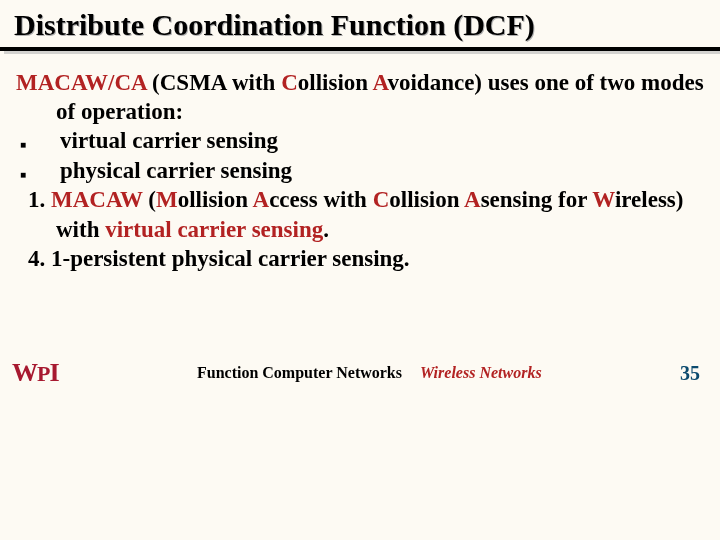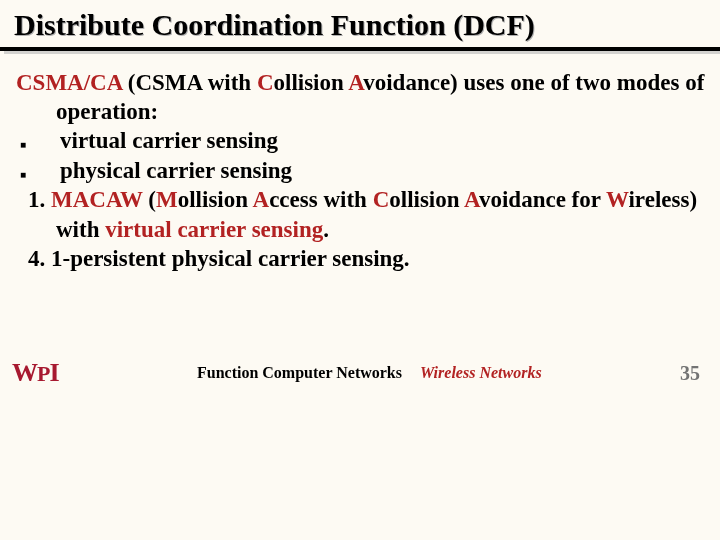--- a/index.html
+++ b/index.html
@@ -73,52 +73,52 @@
   .logo .p { font-size: 22px; }
   .footer-center {
     flex: 1;
     text-align: center;
     font-size: 16px;
     font-weight: bold;
     color: #000;
   }
   .footer-center .wn { color: #b22222; margin-left: 14px; font-style: italic; }
   .pagenum {
-    color: #737373;
+    color: #0c4a6e;
     font-weight: bold;
     font-size: 20px;
   }
 </style>
 </head>
 <body>
 
 <div class="slide">
 
   <div class="title">Distribute Coordination Function (DCF)</div>
   <div class="title-rule"></div>
   <div class="shadow-rule"></div>
 
   <div class="content">
 
     <div class="indent1">
-      <span class="red">CSMA/CA</span><span> (CSMA with </span><span class="red">C</span><span>ollision </span><span class="red">A</span><span>voidance) uses one of two modes of operation:</span>
+      <span class="red">MACAW/CA</span><span> (CSMA with </span><span class="red">C</span><span>ollision </span><span class="red">A</span><span>voidance) uses one of two modes of operation:</span>
     </div>
 
     <div class="bullet-row">
       <span class="blt">■</span>
       <span class="blt-txt">virtual carrier sensing</span>
     </div>
     <div class="bullet-row">
       <span class="blt">■</span>
       <span class="blt-txt">physical carrier sensing</span>
     </div>
 
 
     <div class="num-row">
-      <span>1. </span><span class="red">MACAW</span><span> (</span><span class="red">M</span><span>ollision </span><span class="red">A</span><span>ccess with </span><span class="red">C</span><span>ollision </span><span class="red">A</span><span>voidance for </span><span class="red">W</span><span>ireless) with </span><span class="red">virtual carrier sensing</span><span>.</span>
+      <span>1. </span><span class="red">MACAW</span><span> (</span><span class="red">M</span><span>ollision </span><span class="red">A</span><span>ccess with </span><span class="red">C</span><span>ollision </span><span class="red">A</span><span>sensing for </span><span class="red">W</span><span>ireless) with </span><span class="red">virtual carrier sensing</span><span>.</span>
     </div>
 
     <div class="num-row">4. 1-persistent physical carrier sensing.</div>
 
   </div>
 
   <div class="footer">
     <div class="logo">
       <span>W</span>
         <span class="p">P</span>

